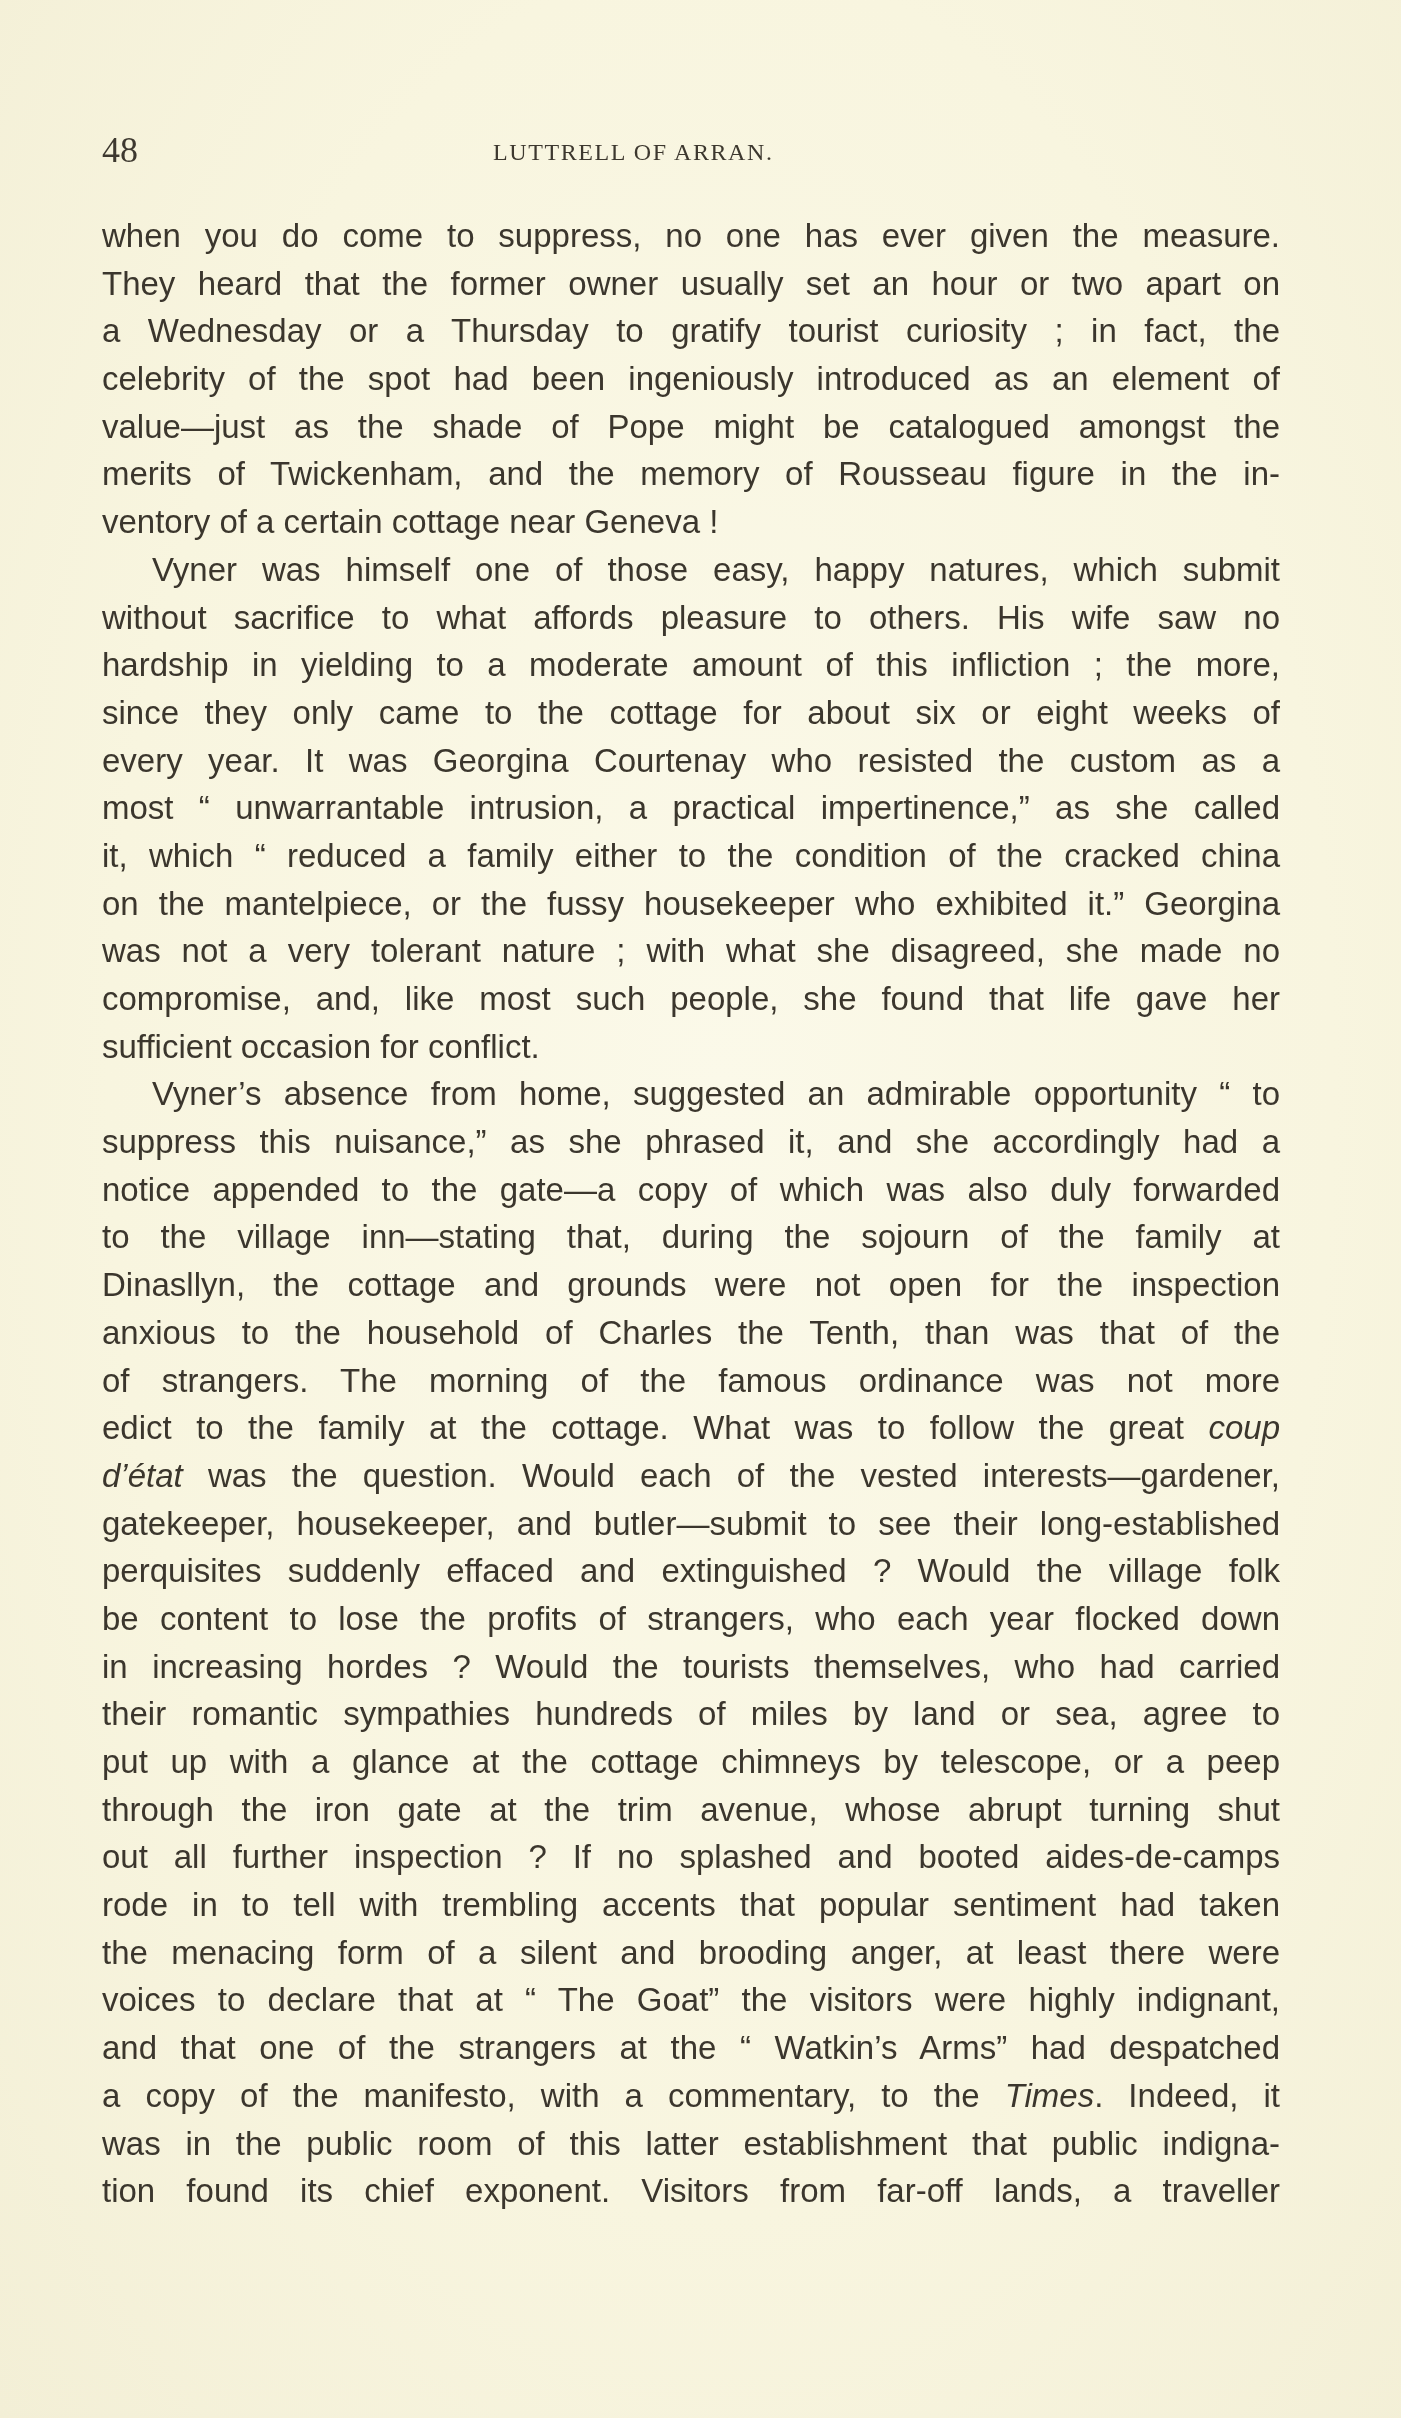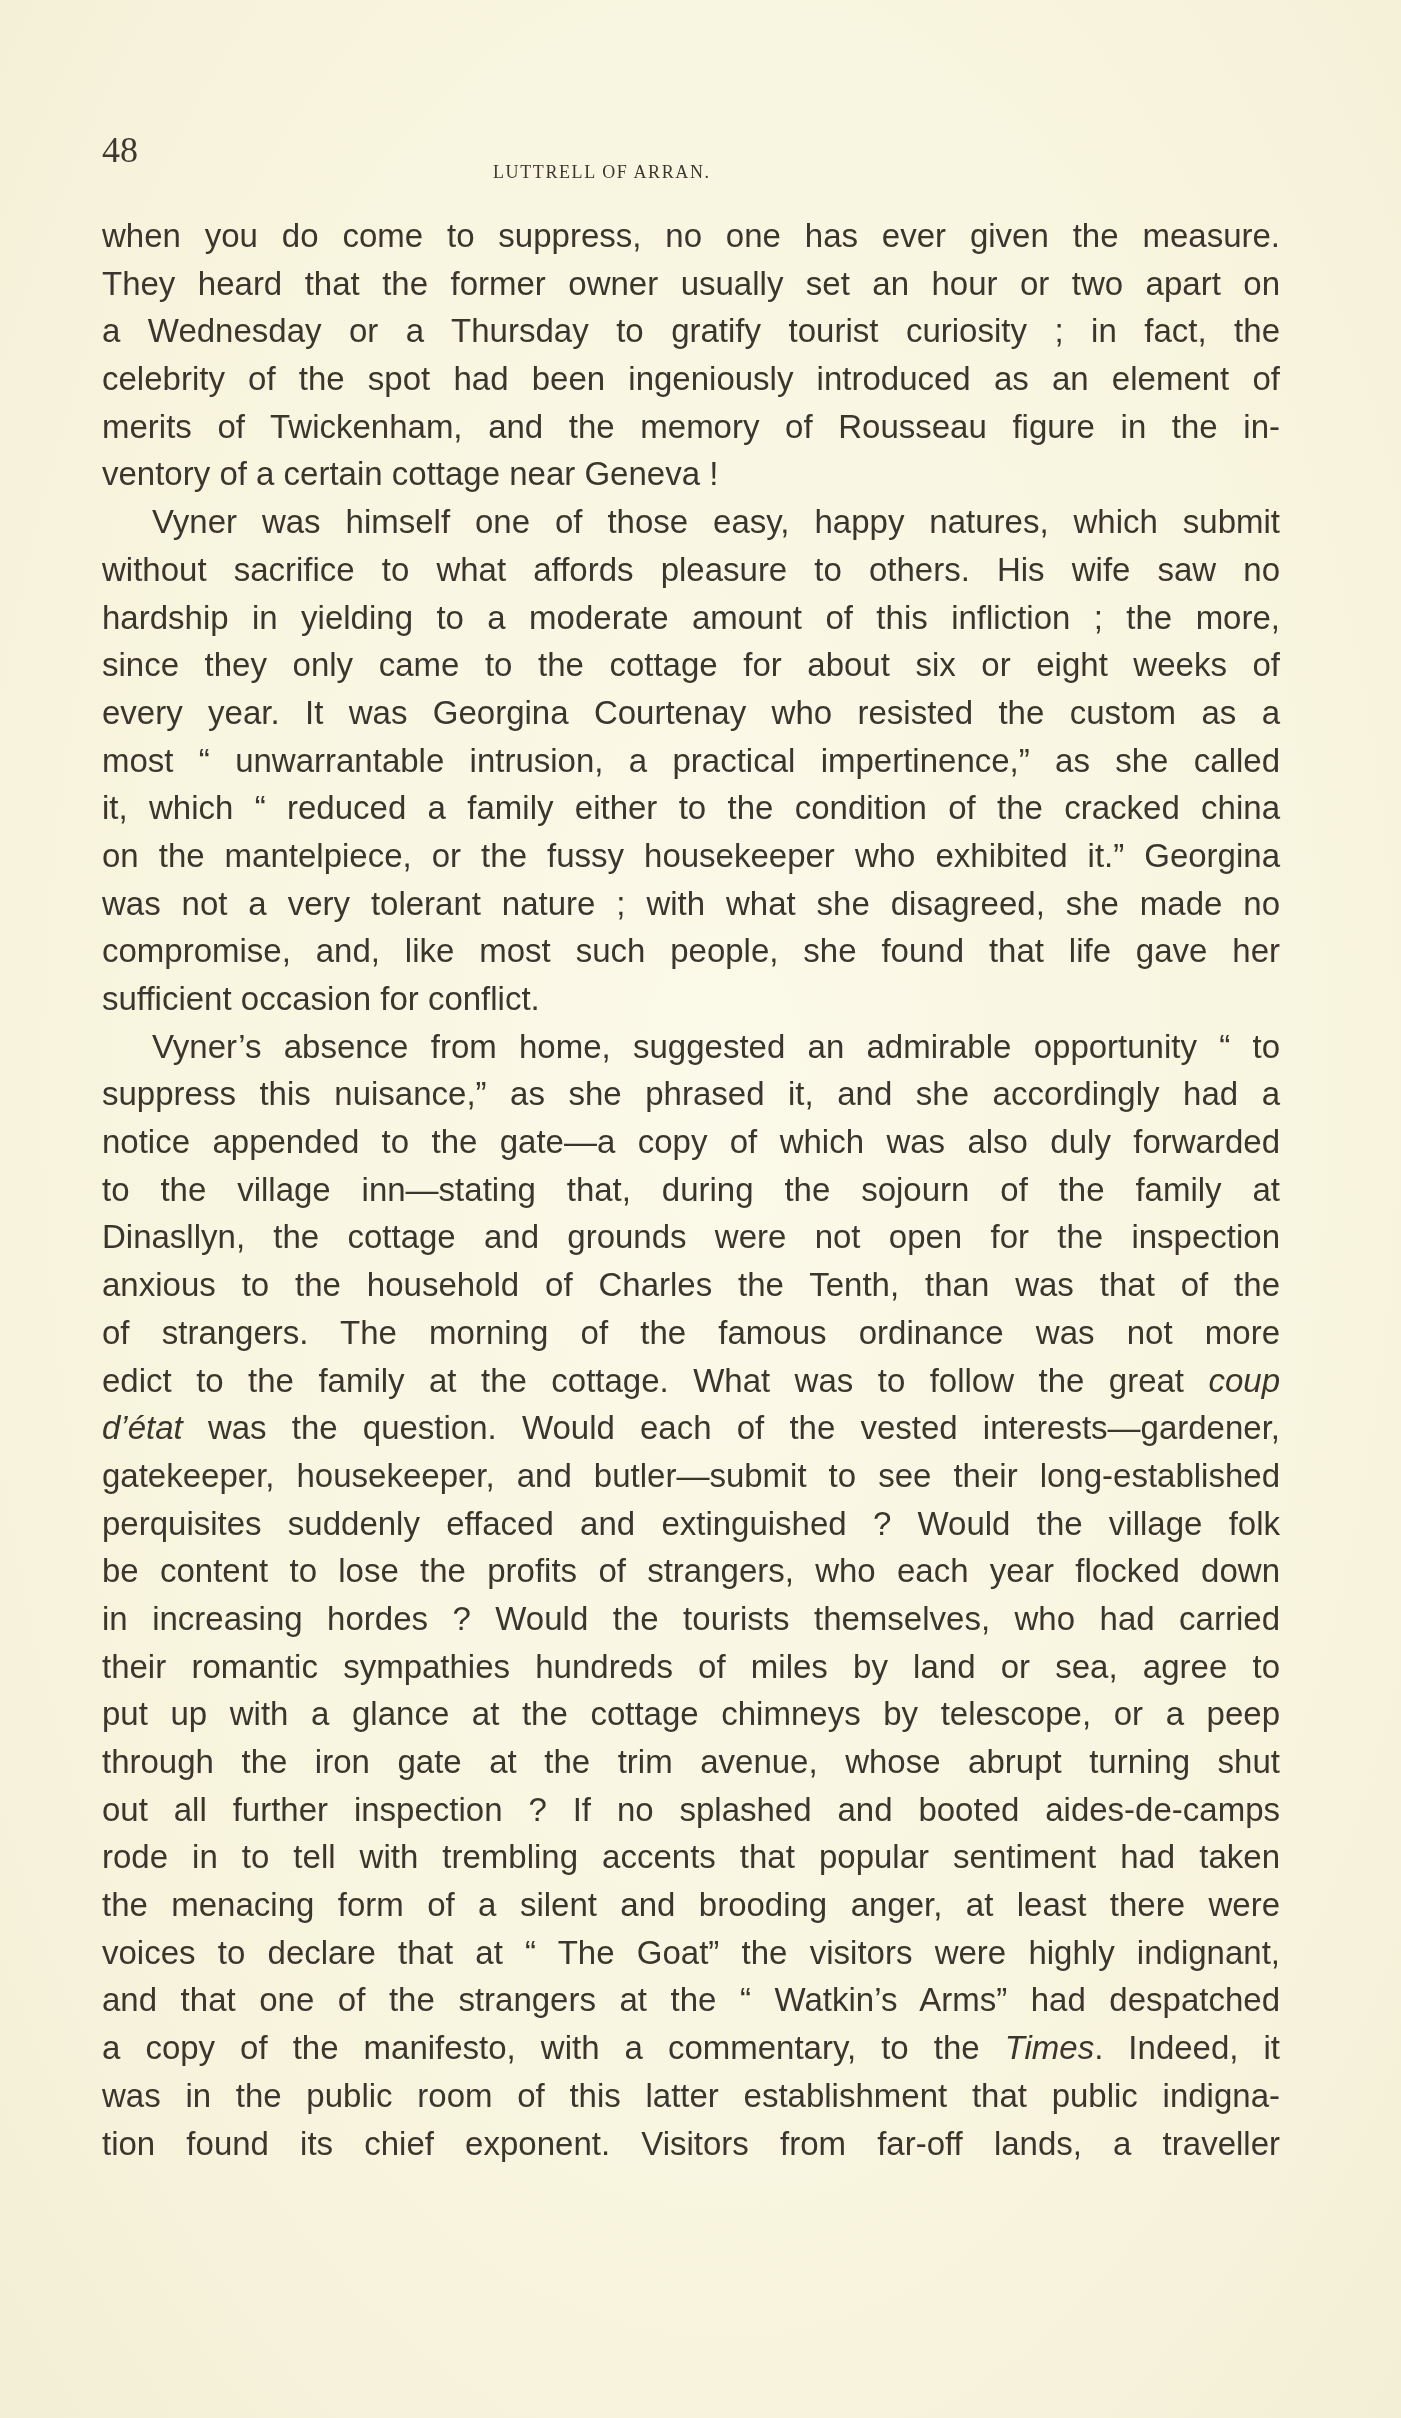--- a/index.html
+++ b/index.html
@@ -34,26 +34,25 @@
     font-size: 36px;
     line-height: 44px;
     color: #3d382f;
   }
   .running-title {
     position: absolute;
     left: 391px;
     top: 4px;
     width: 384px;
     font-family: "Liberation Serif", serif;
-    font-size: 18px;
+    font-size: 24px;
     line-height: 40px;
     letter-spacing: 1.6px;
     color: #3d382f;
     white-space: nowrap;
-    margin-top: 20px;
   }
   .body-text {
     position: absolute;
     left: 102px;
     top: 212px;
     width: 1178px;
     font-family: Liberation Sans, sans-serif;
     font-size: 33px;
     color: #3b362d;
   }
@@ -83,20 +82,21 @@
   <div class="running-head">
     <span class="page-number">48</span>
     <span class="running-title">LUTTRELL OF ARRAN.</span>
   </div>
 
   <div class="body-text">
     <span class="line">when you do come to suppress, no one has ever given the measure.</span>
     <span class="line">They heard that the former owner usually set an hour or two apart on</span>
     <span class="line">a Wednesday or a Thursday to gratify tourist curiosity ; in fact, the</span>
     <span class="line">celebrity of the spot had been ingeniously introduced as an element of</span>
+    <span class="line">value—just as the shade of Pope might be catalogued amongst the</span>
     <span class="line">merits of Twickenham, and the memory of Rousseau figure in the in-</span>
     <span class="line last">ventory of a certain cottage near Geneva !</span>
     <span class="line indent">Vyner was himself one of those easy, happy natures, which submit</span>
     <span class="line">without sacrifice to what affords pleasure to others.  His wife saw no</span>
     <span class="line">hardship in yielding to a moderate amount of this infliction ; the more,</span>
     <span class="line">since they only came to the cottage for about six or eight weeks of</span>
     <span class="line">every year.  It was Georgina Courtenay who resisted the custom as a</span>
     <span class="line">most “ unwarrantable intrusion, a practical impertinence,” as she called</span>
     <span class="line">it, which “ reduced a family either to the condition of the cracked china</span>
     <span class="line">on the mantelpiece, or the fussy housekeeper who exhibited it.”  Georgina</span>

